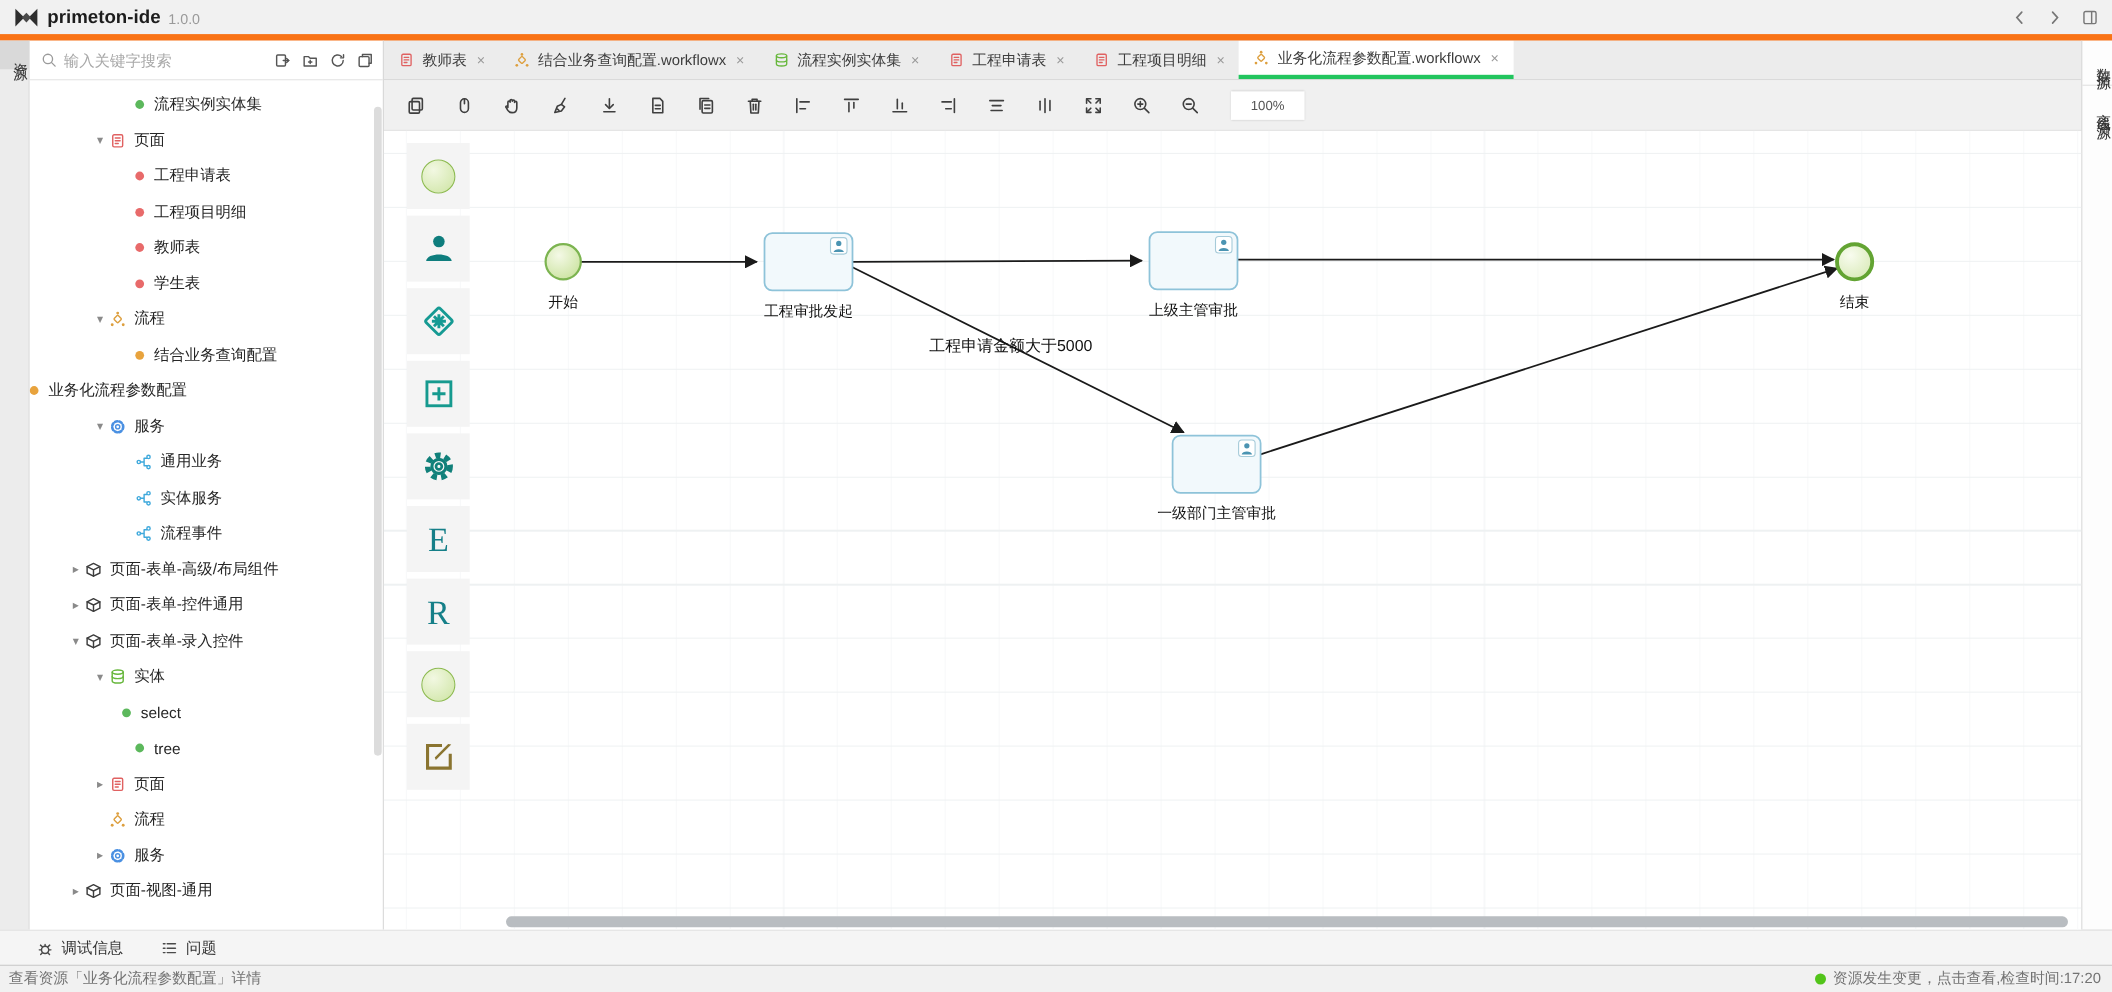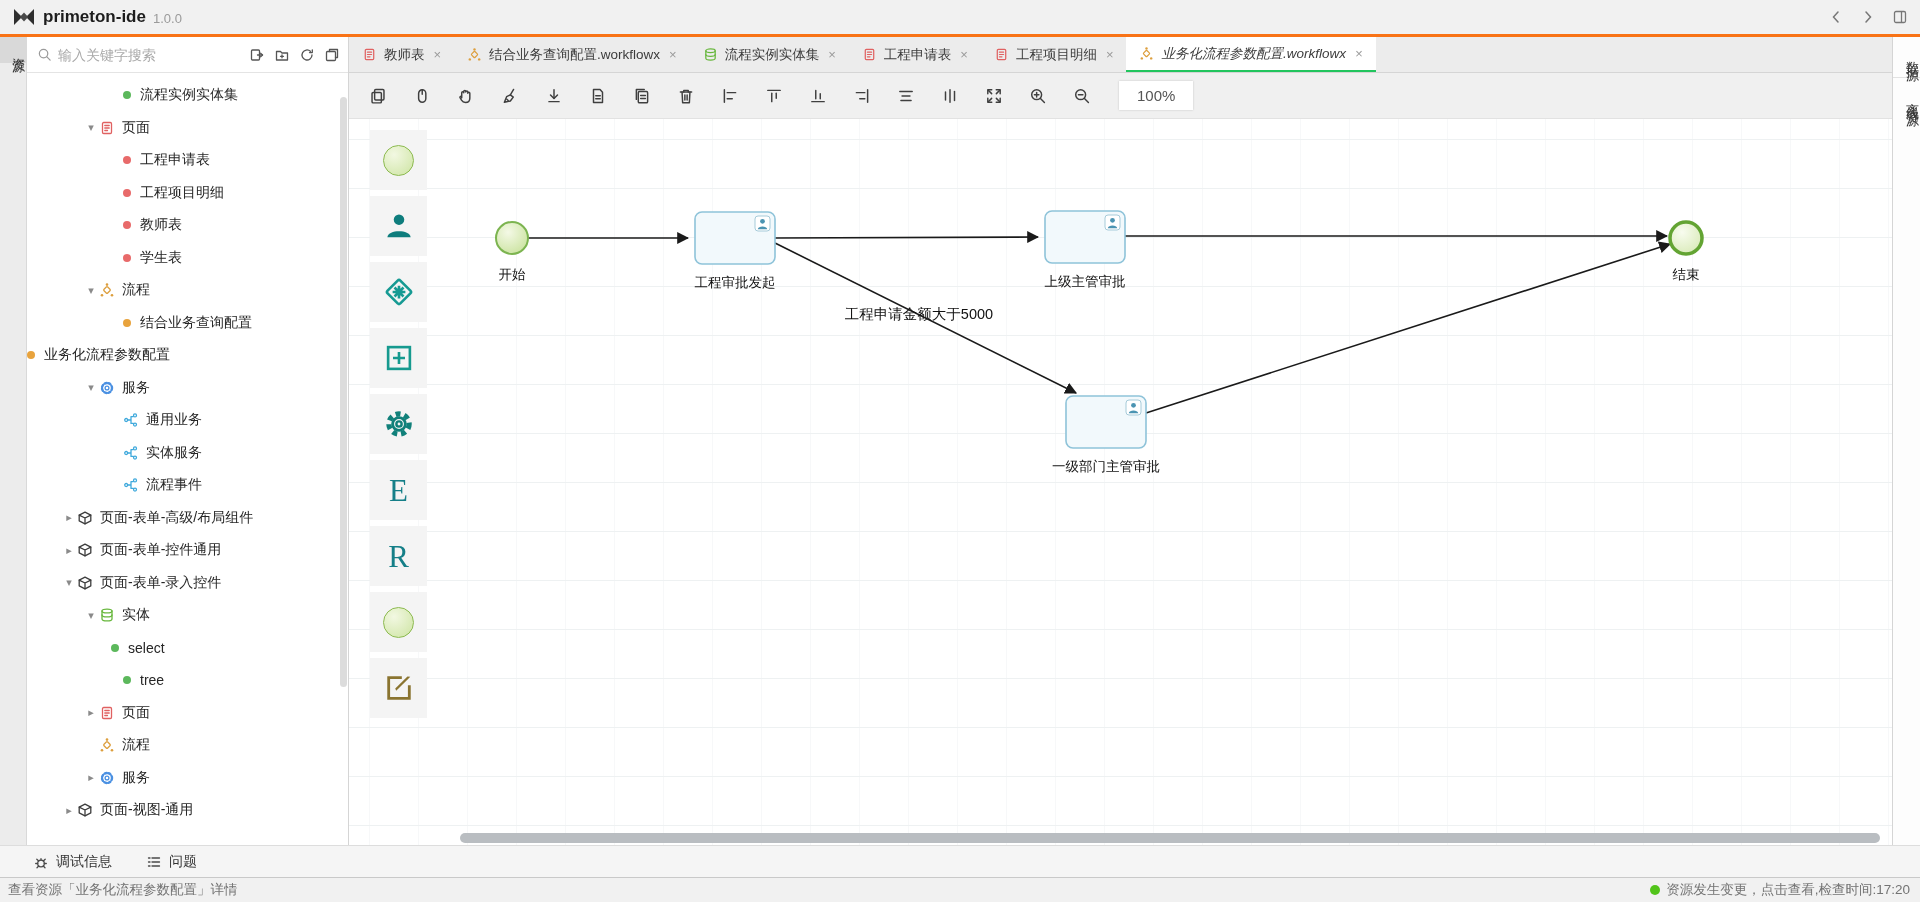--- a/index.html
+++ b/index.html
@@ -1,20 +1,20 @@
 <!DOCTYPE html>
 <html><head>
 <meta charset="utf-8">
 <style>
   * { margin:0; padding:0; box-sizing:border-box; }
   html,body { width:1920px; height:902px; overflow:hidden; font-family:"Liberation Sans",sans-serif; }
   .app { width:1920px; height:902px; display:flex; flex-direction:column; background:#fff; color:#333; }
 
   
-  .titlebar { height:37px; background:#f1f1f1; border-bottom:3px solid #f97316; display:flex; align-items:center; padding:0 12px; flex:0 0 auto; }
+  .titlebar { height:37px; background:#f1f1f1; border-bottom:6px solid #f97316; display:flex; align-items:center; padding:0 12px; flex:0 0 auto; }
   .logo { width:24px; height:22px; margin-right:7px; }
   .app-title { font-size:17px; font-weight:bold; color:#1d1d1d; }
   .app-version { font-size:13px; color:#9a9a9a; margin-left:7px; margin-top:3px; }
   .title-actions { margin-left:auto; display:flex; align-items:center; gap:16px; color:#777; }
   .title-actions .tb-ico { width:16px; height:16px; }
 
   
   .main { flex:1 1 auto; display:flex; min-height:0; }
 
   .left-rail { width:27px; background:#ececec; border-right:1px solid #d9d9d9; flex:0 0 auto; }
@@ -31,30 +31,30 @@
   .tree-row { height:32.5px; display:flex; align-items:center; font-size:14px; color:#262626; cursor:pointer; white-space:nowrap; }
   .tw-arrow { width:16px; font-size:11px; color:#8a8a8a; text-align:center; flex:0 0 auto; }
   .tw-ico { width:16px; height:16px; margin-right:7px; flex:0 0 auto; }
   .tw-dot { width:8px; height:8px; border-radius:50%; margin-right:9px; flex:0 0 auto; }
   .tree-scrollbar { position:absolute; right:1px; top:60px; width:7px; height:590px; background:#dcdcdc; border-radius:4px; }
 
   
   .editor { flex:1 1 auto; display:flex; flex-direction:column; min-width:0; }
   .tabbar { height:36px; background:#ececec; border-bottom:1px solid #d5d5d5; display:flex; align-items:stretch; flex:0 0 auto; overflow:hidden; }
   .tab { display:flex; align-items:center; gap:7px; padding:0 13px; font-size:13.5px; color:#3c3c3c; cursor:pointer; position:relative; flex:0 0 auto; }
-  .tab.active { background:#fff; border-bottom:2px solid #22c55e;font-style:italic; }
+  .tab.active { background:#fff; border-bottom:4px solid #22c55e; }
   .tab .t-ico { width:15px; height:15px; }
   .tab-close { color:#9a9a9a; font-size:13px; margin-left:2px; cursor:pointer; }
   .ic-red { color:#e06161; } .ic-orange { color:#dd9f3e; } .ic-green { color:#67b73c; }
   .ic-blue { color:#4a90e2; } .ic-lblue { color:#3fa9dc; } .ic-dark { color:#3d3d3d; }
 
   .toolbar { height:46px; background:#f0f0f0; border-bottom:1px solid #e2e2e2; display:flex; align-items:center; padding:0 20px; gap:26px; flex:0 0 auto; }
   .tool-btn { width:18px; height:18px; color:#3f3f3f; background:none; border:none; cursor:pointer; padding:0; }
   .tool-btn svg { width:18px; height:18px; }
-  .zoom-box { background:#fff; border-radius:0; box-shadow:0 0 2px rgba(0,0,0,.18); font-size:15px; color:#555; padding:6px 18px; margin-left:2px; }
+  .zoom-box { background:#fff; border-radius:0; box-shadow:0 0 2px rgba(0,0,0,.18); font-size:12px; color:#555; padding:6px 18px; margin-left:2px; }
 
   .workspace { flex:1 1 auto; position:relative; background:#fff; overflow:hidden;
     background-image:
       repeating-linear-gradient(to bottom, #eef1f2 0, #eef1f2 1px, transparent 1px, transparent 49px),
       repeating-linear-gradient(to right, #f7f8f9 0, #f7f8f9 1px, transparent 1px, transparent 49px);
     background-position: 0 20px, 20px 0; }
   .palette { position:absolute; left:21px; top:11px; width:57px; display:flex; flex-direction:column; gap:6px; z-index:3; }
   .pal-cell { width:57px; height:60px; background:#f4f4f4; display:flex; align-items:center; justify-content:center; cursor:pointer; }
   .pal-circle { width:31px; height:31px; border-radius:50%; border:1.5px solid #8cba4f; background:radial-gradient(circle at 35% 30%, #f2f8e2, #cde4a2); }
   .pal-letter { font-family:"Liberation Serif",serif; font-size:31px; color:#157f88; line-height:1; }

